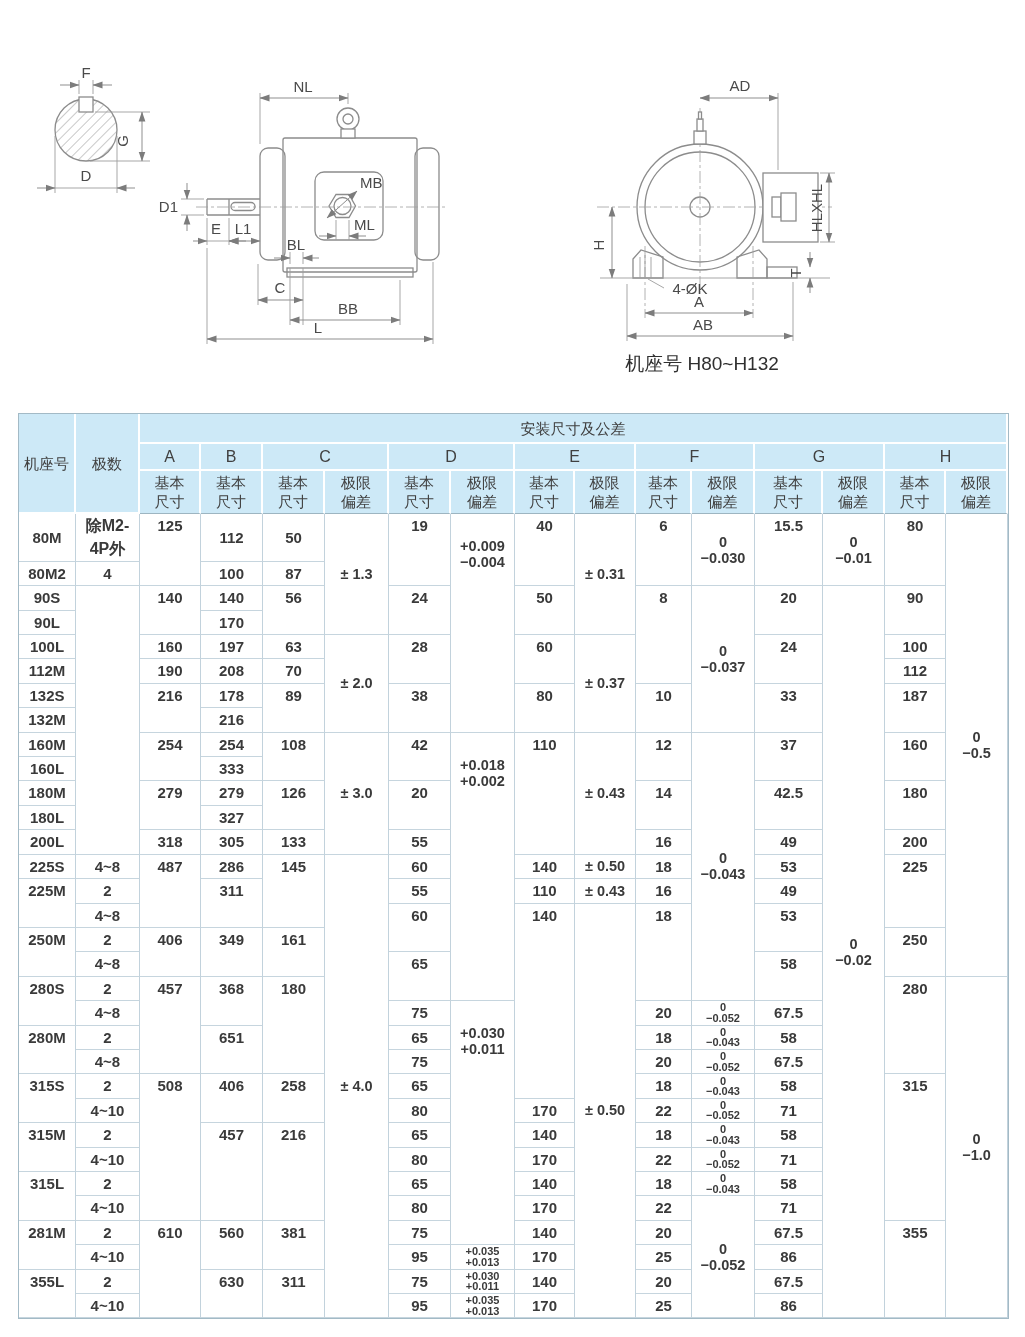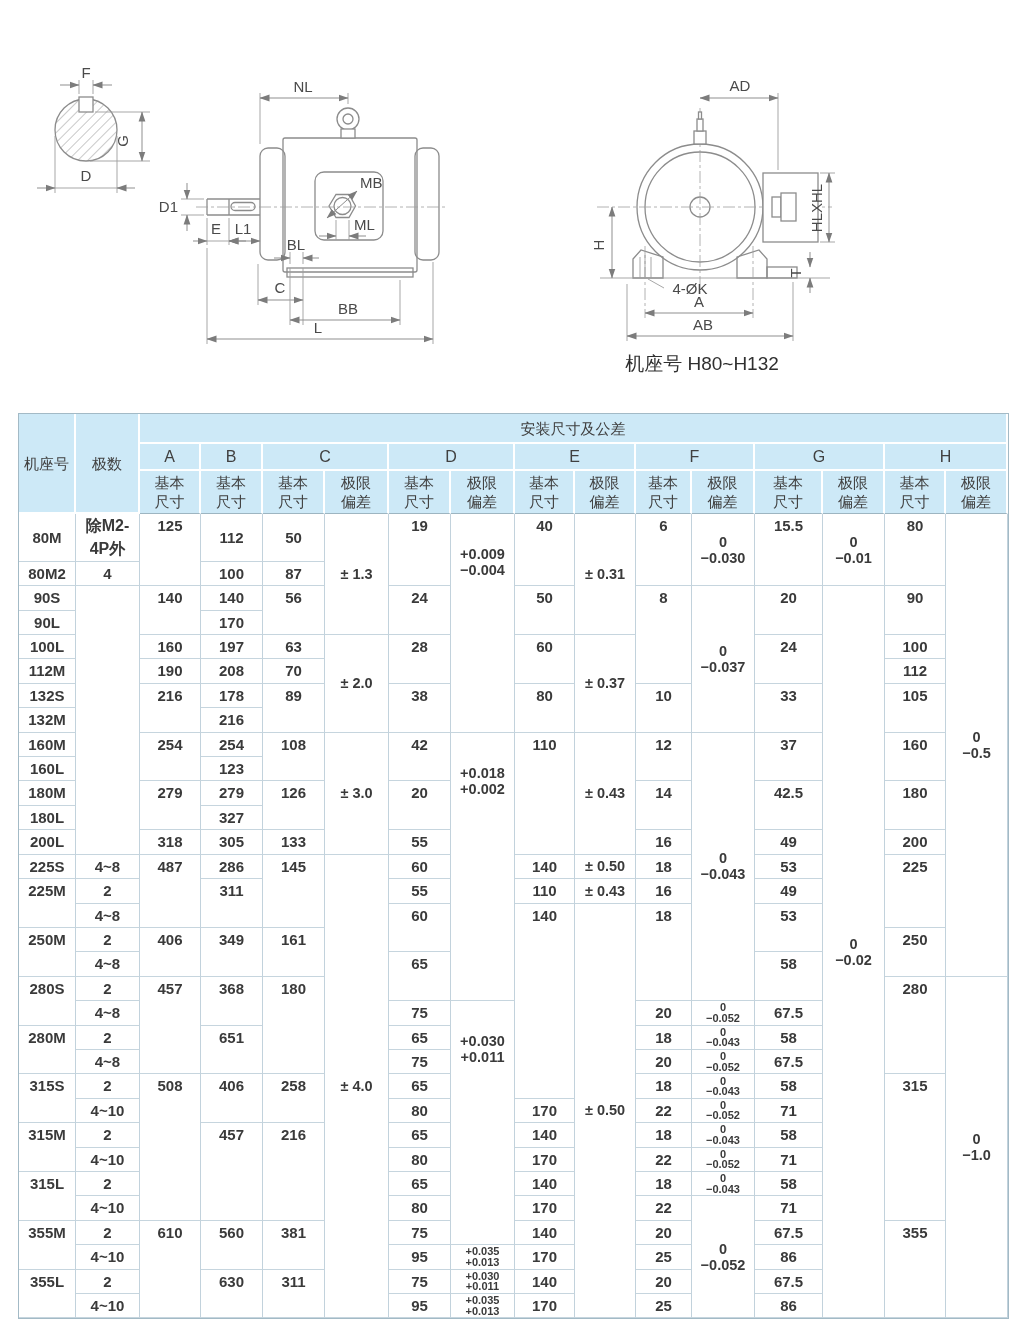--- a/index.html
+++ b/index.html
@@ -16,21 +16,21 @@
   .tbl-wrap{padding:0 18px;}
   table{border-collapse:separate;border-spacing:0;table-layout:fixed;width:989px;border:1px solid #a3bac6;}
   th{background:#cde9f7;color:#404040;font-weight:normal;font-size:15px;border-right:2px solid #fff;border-bottom:2px solid #fff;white-space:pre-line;line-height:19px;padding:0;text-align:center;}
   thead tr.hr1{height:30px;} thead tr.hr2{height:27px;} thead tr.hr3{height:43px;}
   thead tr.hr2 th{font-size:16px;}
   thead tr.hr3 th{border-bottom:1px solid #9db5c1;margin-top:8px;}
   tbody tr{height:24.4px;font-weight:bold;}
   td{border-right:1px solid #c2d2dc;border-bottom:1px solid #c6d5de;font-size:15px;color:#3a3a3a;text-align:center;vertical-align:middle;padding:0;line-height:23.4px;background:#fff;}
   td.tp{vertical-align:top;}
   td.dv{white-space:pre-line;line-height:16px;font-size:14.5px;}
-  td.dv.tp{vertical-align:top;padding-top:32px;}
+  td.dv.tp{vertical-align:top;padding-top:24px;}
   td.sm{font-size:11px;line-height:10.5px;}
   td.ps{font-size:16px;}
 </style>
 </head>
 <body>
 
 <div class="fig">
 <svg width="1025" height="413" viewBox="0 0 1025 413">
   <defs>
     <marker id="ar" viewBox="0 0 10 10" refX="9.5" refY="5" markerWidth="10" markerHeight="10" orient="auto-start-reverse">
@@ -325,21 +325,21 @@
         </tr>
         <tr>
           <td>132S</td>
           <td rowspan="2" class="tp">216</td>
           <td>178</td>
           <td rowspan="2" class="tp">89</td>
           <td rowspan="2" class="tp">38</td>
           <td rowspan="2" class="tp">80</td>
           <td rowspan="2" class="tp">10</td>
           <td rowspan="2" class="tp">33</td>
-          <td rowspan="2" class="tp">105</td>
+          <td rowspan="2" class="tp">187</td>
         </tr>
         <tr>
           <td>132M</td>
           <td>216</td>
         </tr>
         <tr>
           <td>160M</td>
           <td rowspan="2" class="tp">254</td>
           <td>254</td>
           <td rowspan="2" class="tp">108</td>
@@ -350,21 +350,21 @@
           <td rowspan="5" class="tp">110</td>
           <td rowspan="5" class="dv">± 0.43</td>
           <td rowspan="2" class="tp">12</td>
           <td rowspan="11" class="dv">0
 −0.043</td>
           <td rowspan="2" class="tp">37</td>
           <td rowspan="2" class="tp">160</td>
         </tr>
         <tr>
           <td>160L</td>
-          <td>123</td>
+          <td>333</td>
         </tr>
         <tr>
           <td>180M</td>
           <td rowspan="2" class="tp">279</td>
           <td>279</td>
           <td rowspan="2" class="tp">126</td>
           <td rowspan="2" class="tp">20</td>
           <td rowspan="2" class="tp">14</td>
           <td rowspan="2" class="tp">42.5</td>
           <td rowspan="2" class="tp">180</td>
@@ -522,21 +522,21 @@
         <tr>
           <td>4~10</td>
           <td>80</td>
           <td>170</td>
           <td>22</td>
           <td rowspan="5" class="dv">0
 −0.052</td>
           <td>71</td>
         </tr>
         <tr>
-          <td rowspan="2" class="tp">355M</td>
+          <td rowspan="2" class="tp">281M</td>
           <td>2</td>
           <td rowspan="4" class="tp">610</td>
           <td rowspan="2" class="tp">560</td>
           <td rowspan="2" class="tp">381</td>
           <td>75</td>
           <td>140</td>
           <td>20</td>
           <td>67.5</td>
           <td rowspan="4" class="tp">355</td>
         </tr>

